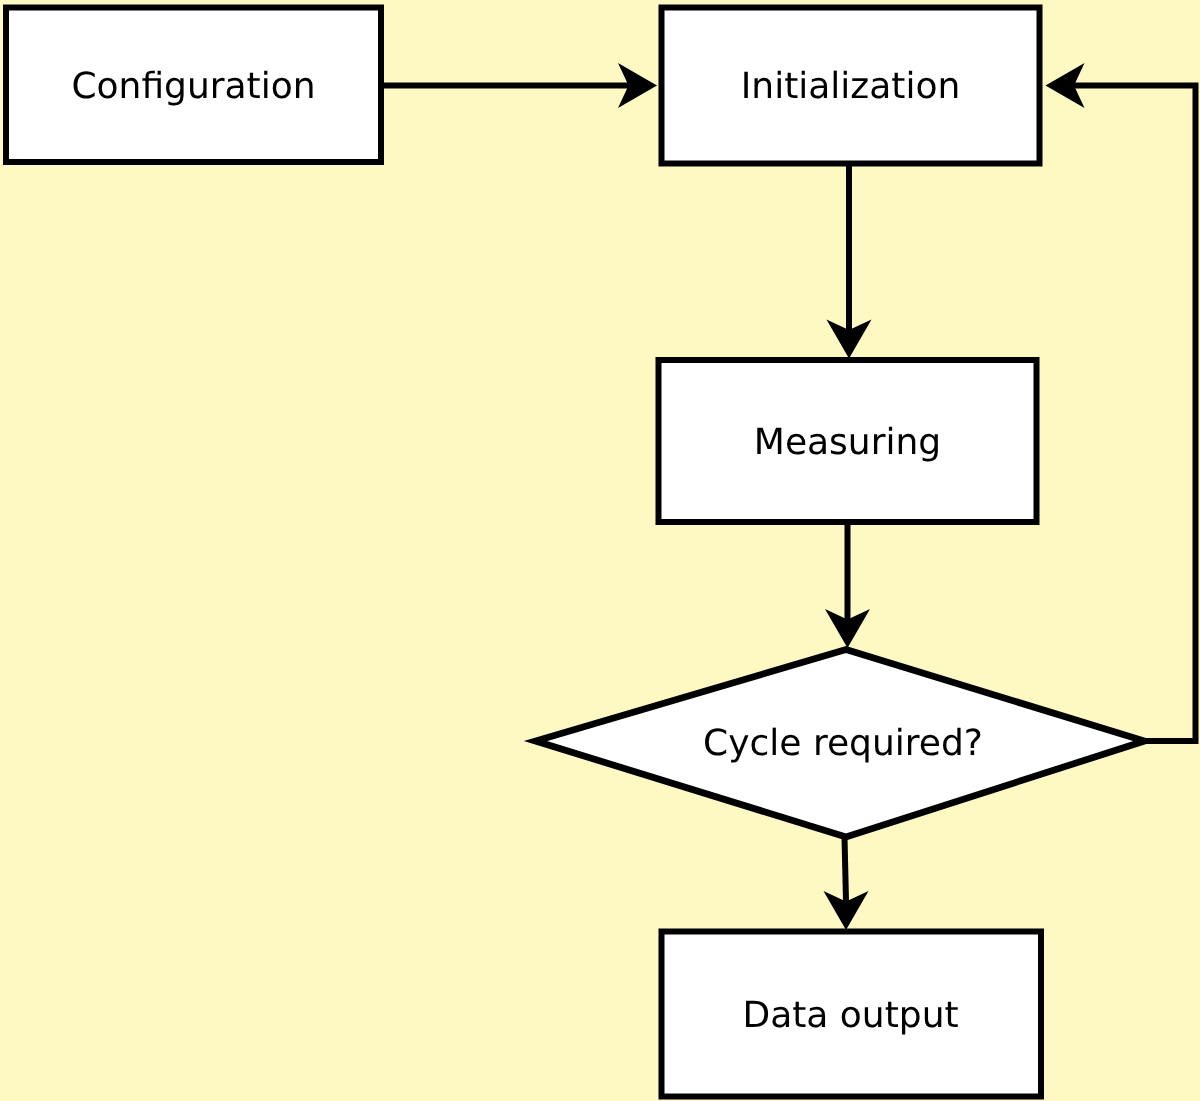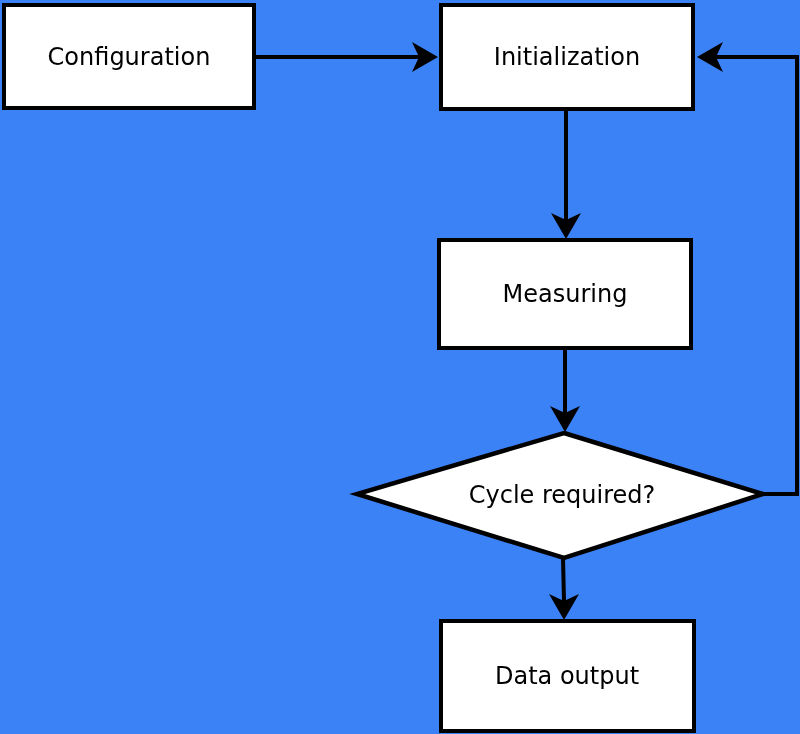--- a/index.html
+++ b/index.html
@@ -4,21 +4,21 @@
 <style>
   html, body {
     margin: 0;
     padding: 0;
     background: #ffffff;
   }
   .canvas {
     position: relative;
     width: 800px;
     height: 734px;
-    background: #3b82f6;
+    background: #fef9c3;
     overflow: hidden;
   }
   svg {
     display: block;
   }
   .shape {
     fill: #ffffff;
     stroke: #000000;
     stroke-width: 4;
   }

